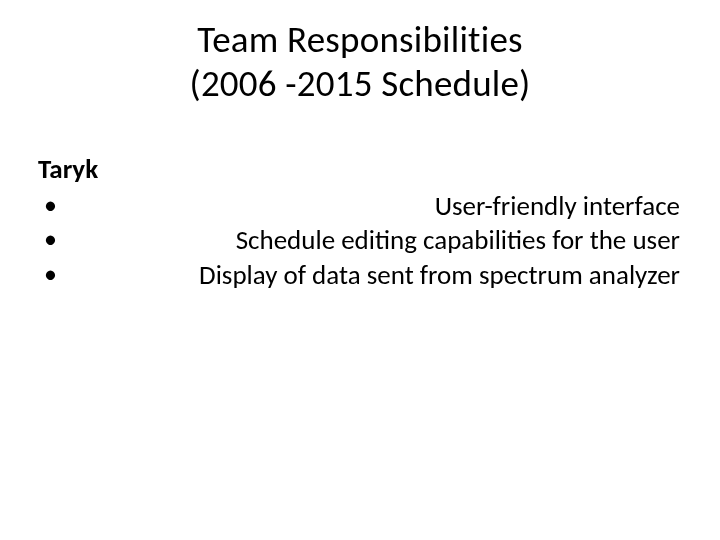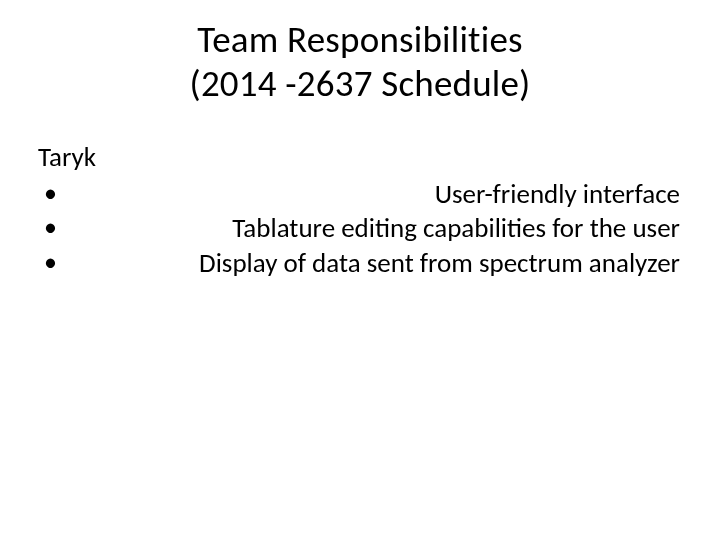--- a/index.html
+++ b/index.html
@@ -28,21 +28,22 @@
   }
   .body {
     position: absolute;
     left: 38px;
     top: 140px;
     right: 40px;
     font-size: 27px;
     line-height: 1.28;
   }
   .person {
-    margin: 0 0 2px 0;
+    margin: 12px 0 2px 0;
+    font-weight: bold;
   }
   ul.bullets {
     list-style: none;
     margin: 0;
     padding: 0;
   }
   ul.bullets li {
     position: relative;
     padding-left: 34px;
     margin: 0;
@@ -56,24 +57,24 @@
     font-size: 26px;
     line-height: 1.28;
   }
 </style>
 </head>
 <body>
 
 <div class="slide">
   <div class="title">
     <span>Team Responsibilities</span><br>
-    <span>(2014 -2637 Schedule)</span>
+    <span>(2006 -2015 Schedule)</span>
   </div>
 
   <div class="body">
     <div class="person">Taryk</div>
     <ul class="bullets">
       <li><span>User-friendly interface</span></li>
-      <li><span>Tablature editing capabilities for the user</span></li>
+      <li><span>Schedule editing capabilities for the user</span></li>
       <li><span>Display of data sent from spectrum analyzer</span></li>
     </ul>
   </div>
 </div>
 
 </body></html>

